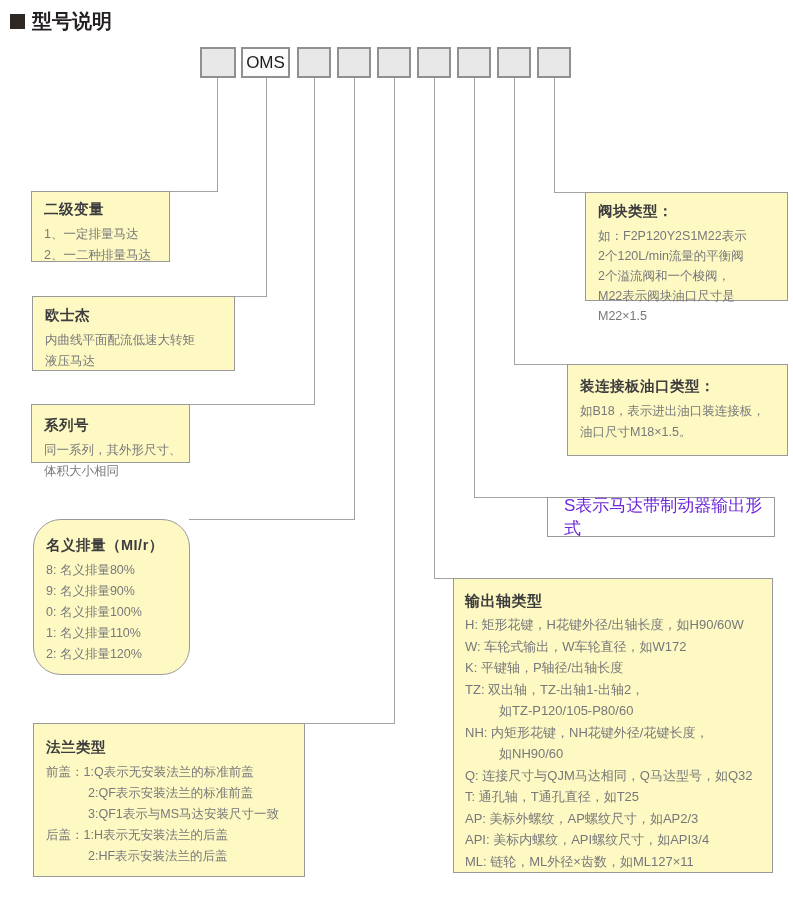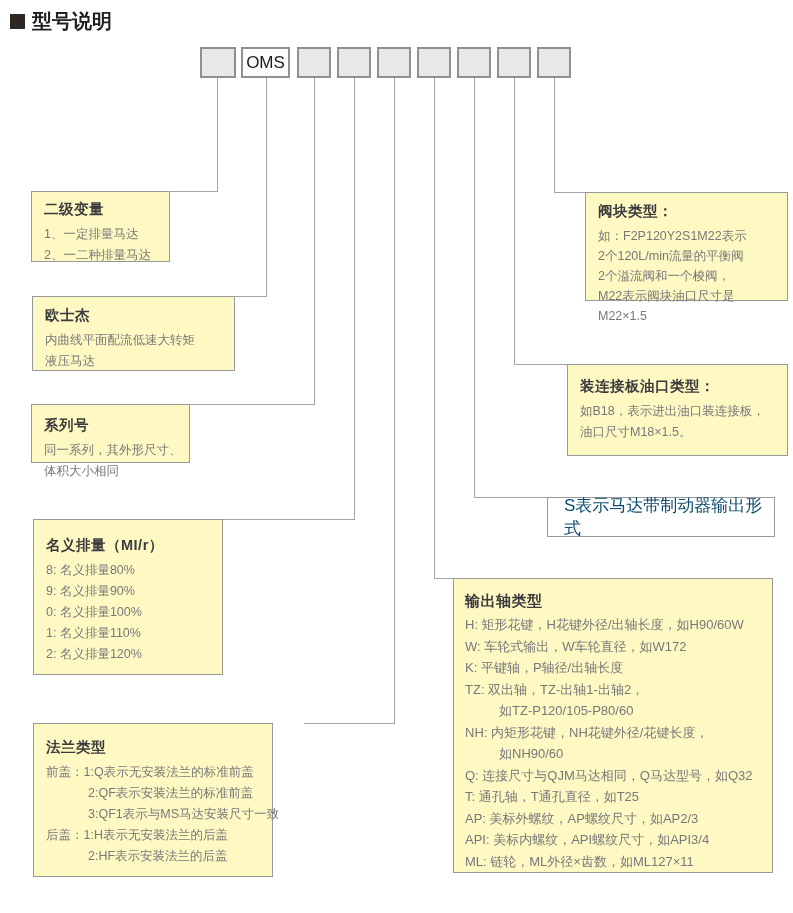--- a/index.html
+++ b/index.html
@@ -25,21 +25,21 @@
   
   .info-box { position:absolute; background:#fef9c3; border:1px solid #98999b;
     box-sizing:border-box; padding:10px 6px 0 12px; }
   .info-title { font-size:14.5px; font-weight:bold; color:#3c3c3e; margin-bottom:5px; letter-spacing:0.5px; }
   .info-line { font-size:12.5px; color:#77787b; line-height:21px; white-space:nowrap; }
   .tight .info-line { line-height:20px; }
   .indent-f { padding-left:42px; }
   .indent-s { padding-left:34px; }
 
   .brake-box { position:absolute; background:#ffffff; border:1px solid #98999b; box-sizing:border-box;
-    display:flex; align-items:center; padding-left:16px; font-size:17px; color:#0c4a6e; }
+    display:flex; align-items:center; padding-left:16px; font-size:17px; color:#6d28d9; }
 
   .shaft .info-title { font-size:15px; margin-bottom:3px; }
   .shaft .info-line { font-size:13px; line-height:21.5px; }
 </style>
 </head>
 <body>
 
 <div class="canvas">
 
   <div class="page-title">
@@ -95,30 +95,30 @@
     <div class="info-line">内曲线平面配流低速大转矩</div>
     <div class="info-line">液压马达</div>
   </div>
 
   <div class="info-box" style="left:31px;top:404px;width:159px;height:59px;padding-top:11px;">
     <div class="info-title">系列号</div>
     <div class="info-line">同一系列，其外形尺寸、</div>
     <div class="info-line">体积大小相同</div>
   </div>
 
-  <div class="info-box" style="left:33px;top:519px;width:190px;height:156px;padding-top:16px;">
+  <div class="info-box" style="left:33px;top:519px;width:157px;height:156px;padding-top:16px;border-radius:28px;">
     <div class="info-title">名义排量（MI/r）</div>
     <div class="info-line">8: 名义排量80%</div>
     <div class="info-line">9: 名义排量90%</div>
     <div class="info-line">0: 名义排量100%</div>
     <div class="info-line">1: 名义排量110%</div>
     <div class="info-line">2: 名义排量120%</div>
   </div>
 
-  <div class="info-box" style="left:33px;top:723px;width:240px;height:154px;padding-top:14px;">
+  <div class="info-box" style="left:33px;top:723px;width:272px;height:154px;padding-top:14px;">
     <div class="info-title">法兰类型</div>
     <div class="info-line">前盖：1:Q表示无安装法兰的标准前盖</div>
     <div class="info-line indent-f">2:QF表示安装法兰的标准前盖</div>
     <div class="info-line indent-f">3:QF1表示与MS马达安装尺寸一致</div>
     <div class="info-line">后盖：1:H表示无安装法兰的后盖</div>
     <div class="info-line indent-f">2:HF表示安装法兰的后盖</div>
   </div>
 
   <div class="info-box tight" style="left:585px;top:192px;width:203px;height:109px;padding-top:9px;">
     <div class="info-title">阀块类型：</div>

